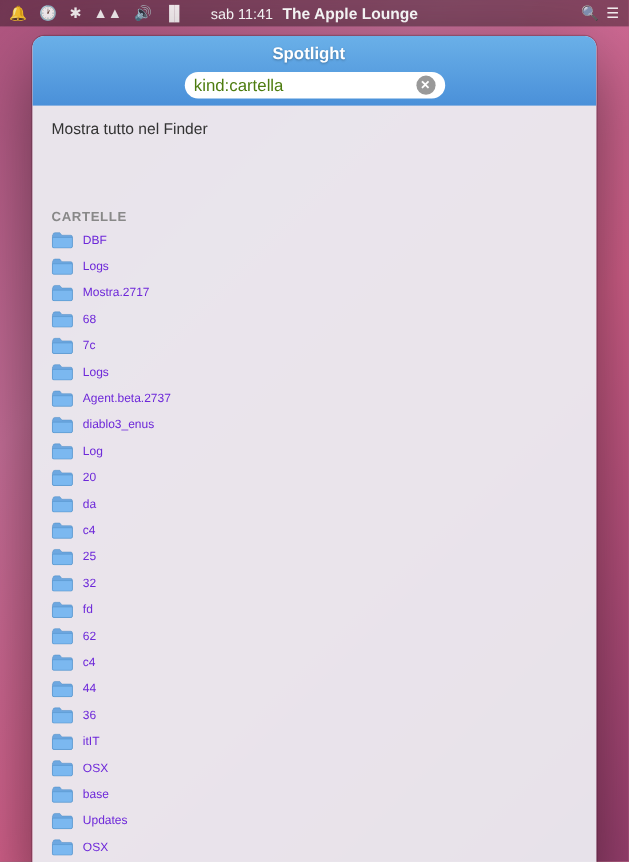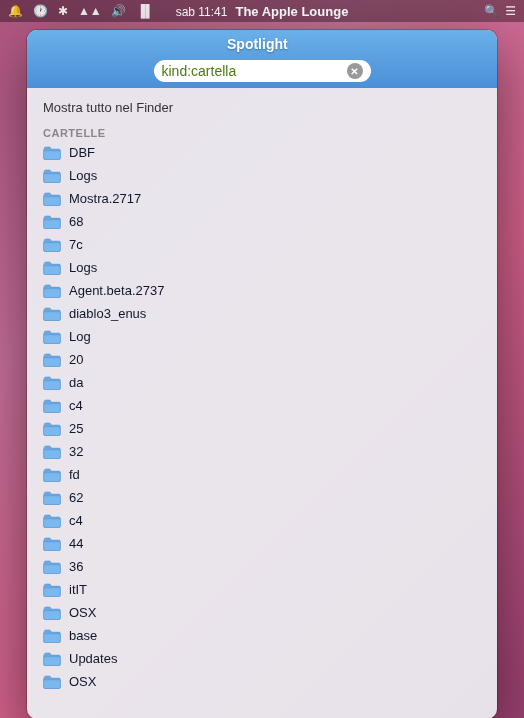--- a/index.html
+++ b/index.html
@@ -141,38 +141,39 @@
       cursor: pointer;
     }
 
     .section-label {
       padding: 4px 16px 2px 16px;
       font-size: 11px;
       font-weight: 600;
       color: #888;
       text-transform: uppercase;
       letter-spacing: 0.5px;
+      margin-top: 48px;
     }
 
     .result-item {
       display: flex;
       align-items: center;
       padding: 4px 16px;
       gap: 8px;
       cursor: pointer;
       min-height: 22px;
     }
     .folder-icon {
       width: 18px;
       height: 14px;
       flex-shrink: 0;
     }
     .result-name {
-      font-size: 13px;
-      color: #0f172a;
+      font-size: 10px;
+      color: #6d28d9;
     }
 
     
   </style>
 </head>
 <body>
 
 <div class="desktop-bg"></div>
 
 <div class="menubar">

